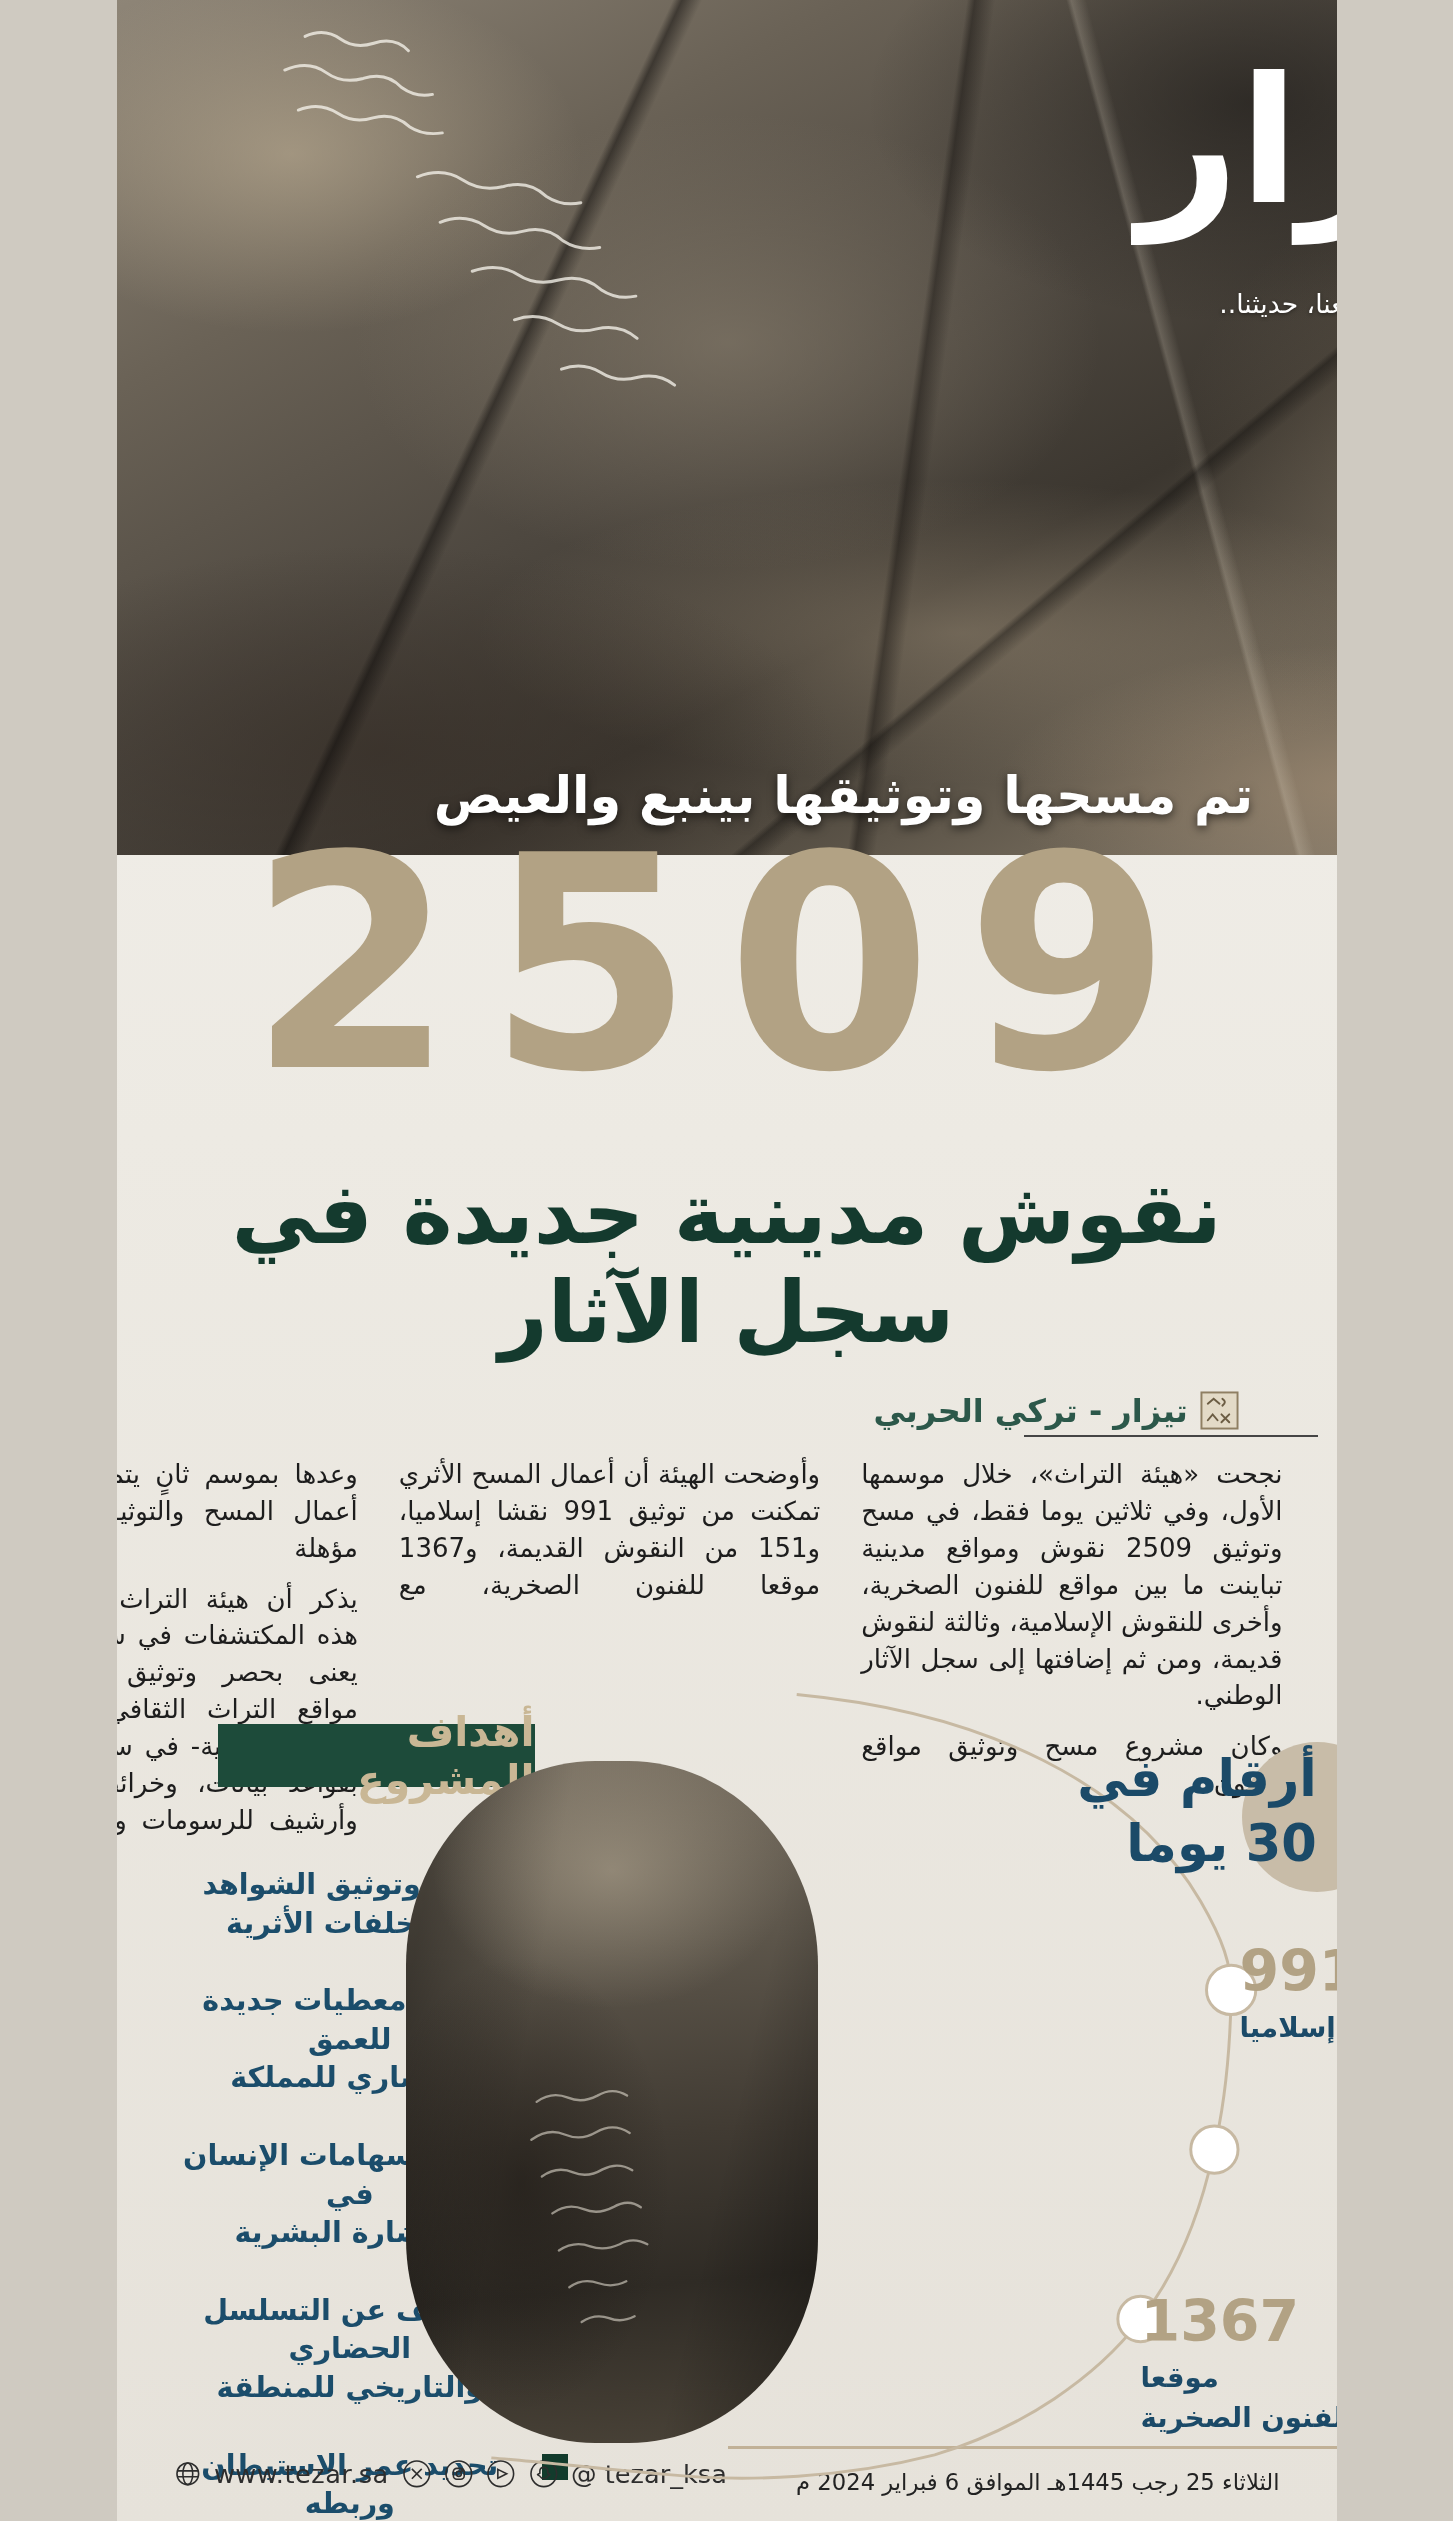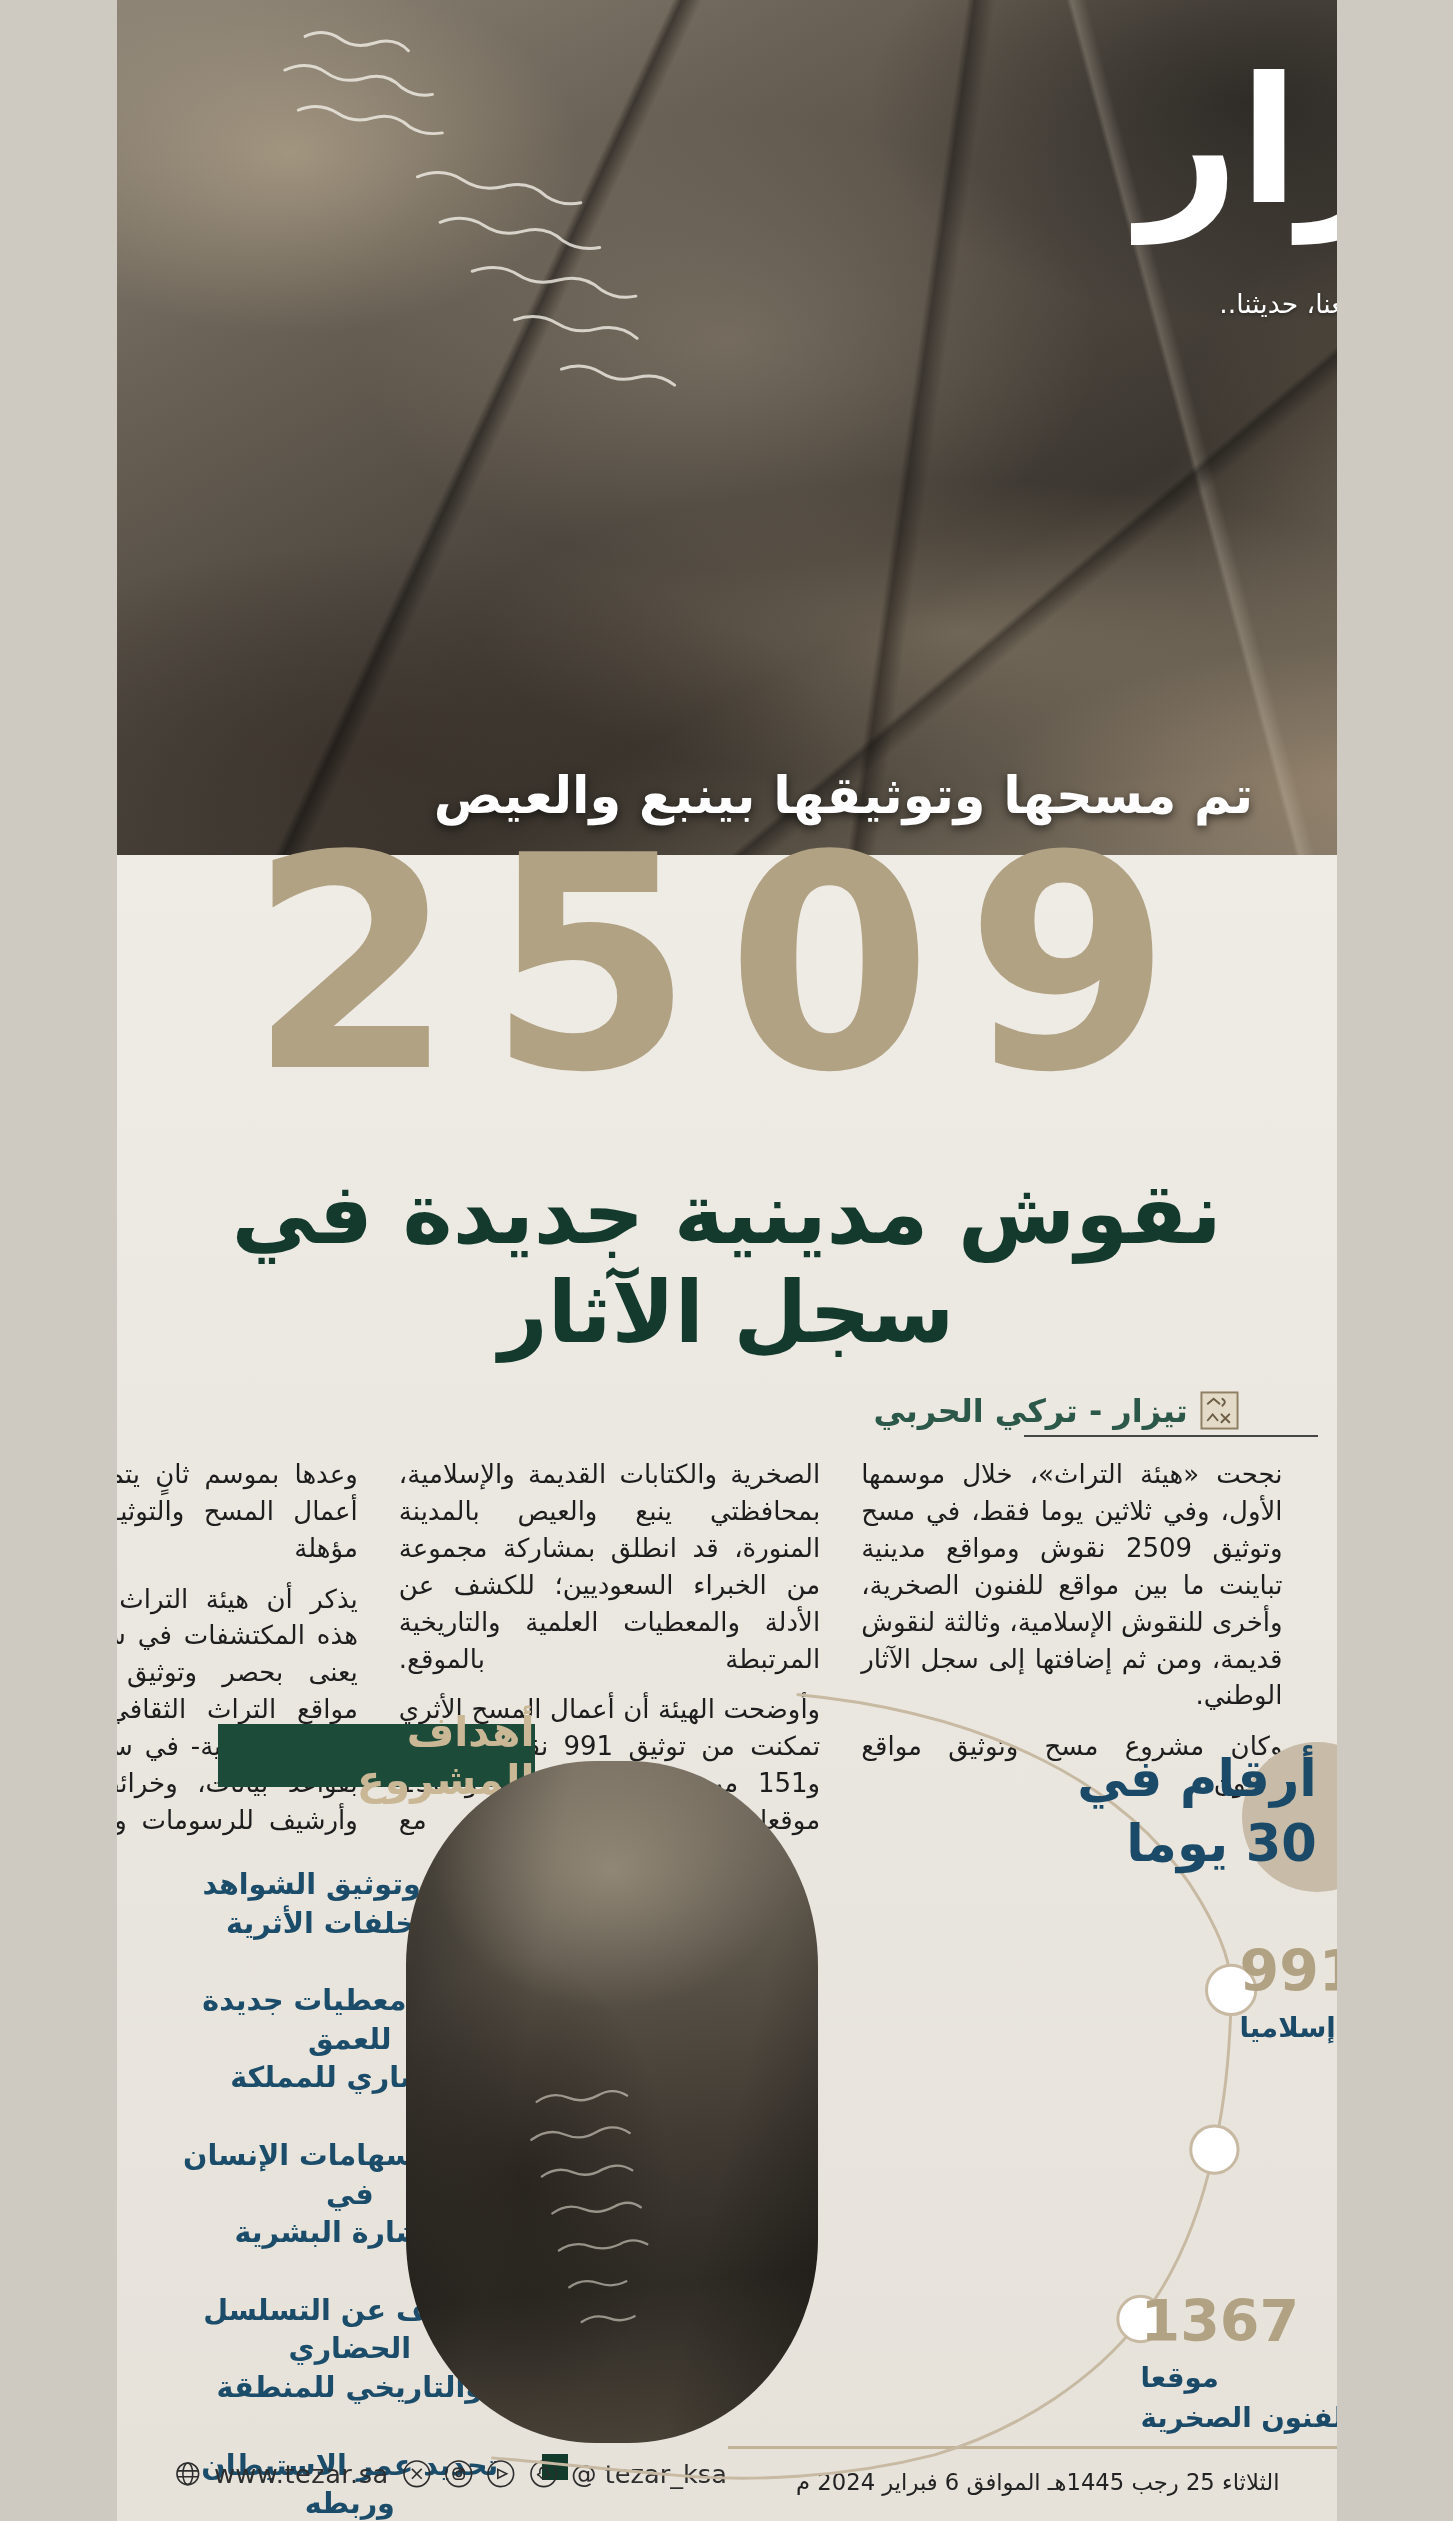--- a/index.html
+++ b/index.html
@@ -120,21 +120,20 @@
     <span class="byline-text">تيزار - تركي الحربي</span>
   </div>
   <div class="byline-rule"></div>
 
   <div class="columns">
     <div class="col">
       <p>نجحت «هيئة التراث»، خلال موسمها الأول، وفي ثلاثين يوما فقط، في مسح وتوثيق 2509 نقوش ومواقع مدينية تباينت ما بين مواقع للفنون الصخرية، وأخرى للنقوش الإسلامية، وثالثة لنقوش قديمة، ومن ثم إضافتها إلى سجل الآثار الوطني.</p>
       <p class="stretch">وكان مشروع مسح وتوثيق مواقع الفنون</p>
     </div>
     <div class="col">
-      <p class="stretch">الصخرية والكتابات القديمة والإسلامية، بمحافظتي ينبع والعيص بالمدينة المنورة، قد انطلق بمشاركة مجموعة من الخبراء السعوديين؛ للكشف عن الأدلة والمعطيات العلمية والتاريخية المرتبطة بالموقع.</p>
       <p class="stretch">وأوضحت الهيئة أن أعمال المسح الأثري تمكنت من توثيق 991 نقشا إسلاميا، و151 من النقوش القديمة، و1367 موقعا للفنون الصخرية، مع</p>
     </div>
     <div class="col">
       <p class="stretch">وعدها بموسم ثانٍ يتم خلاله استئناف أعمال المسح والتوثيق لوجود مواقع مؤهلة للتوثيق.</p>
       <p class="stretch">يذكر أن هيئة التراث تسعى لتسجيل هذه المكتشفات في سجل الآثار، الذي يعنى بحصر وتوثيق وتسجيل جميع مواقع التراث الثقافي -أثرية وتراثية ومعالم تاريخية- في سجل رقمي مزود بقواعد بيانات، وخرائط أثرية رقمية، وأرشيف للرسومات والصور والتقارير.</p>
     </div>
   </div>
 
   <div class="goals-title">أهداف المشروع</div>
   <div class="goals">

